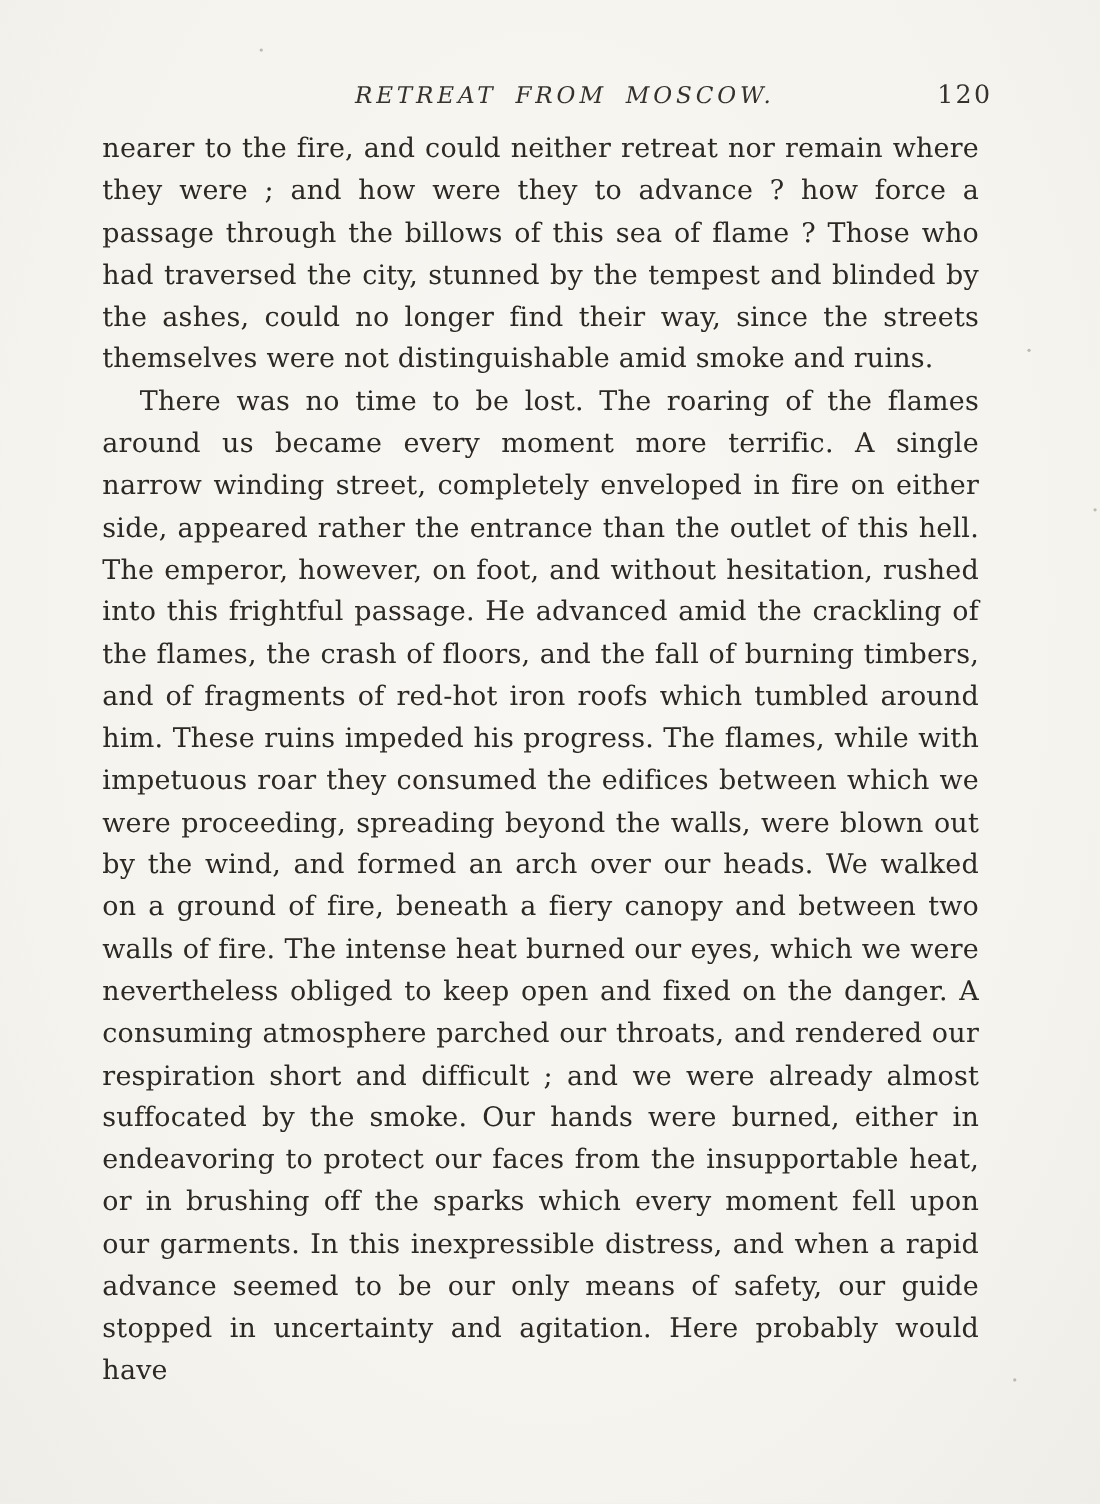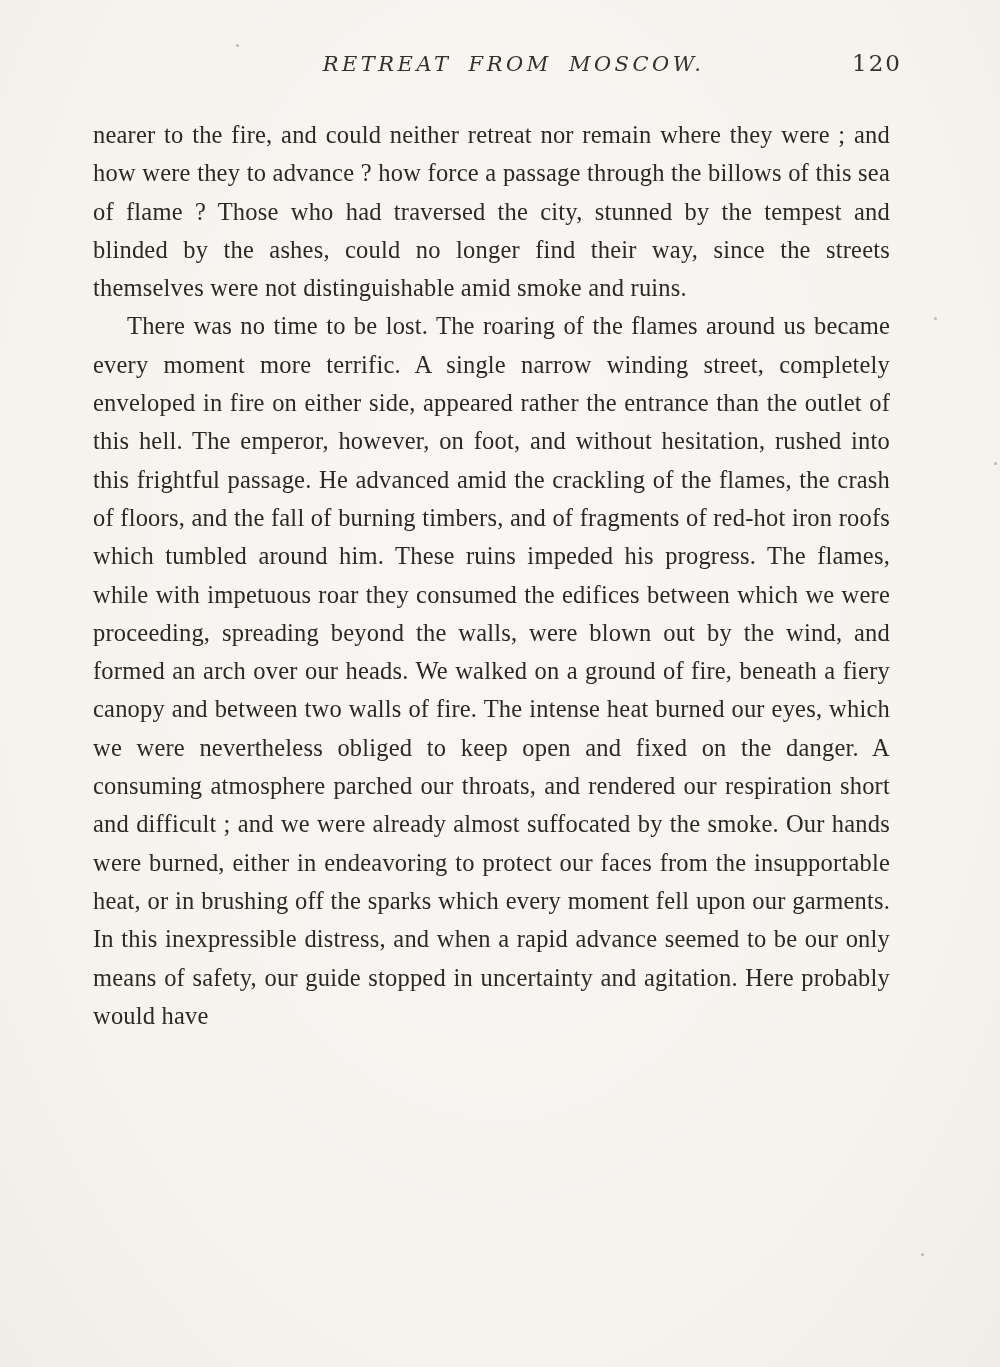--- a/index.html
+++ b/index.html
@@ -13,21 +13,21 @@
     height: 1367px;
     margin: 0 auto;
     background: #f7f5f0;
     background-image: radial-gradient(ellipse at 50% 40%, #f9f7f3 0%, #f5f3ee 70%, #efede7 100%);
     font-family: "DejaVu Serif", "Liberation Serif", serif;
     color: #2e2b27;
     overflow: hidden;
   }
   .page-header {
     position: absolute;
-    top: 50px;
+    top: 74px;
     left: 95px;
     right: 98px;
     display: flex;
     align-items: baseline;
     justify-content: flex-end;
   }
   .running-title {
     flex: 1;
     text-align: center;
     font-style: italic;
@@ -51,21 +51,20 @@
     width: 797px;
     font-size: 24.5px;
     line-height: 38.3px;
     text-align: justify;
     letter-spacing: 0.2px;
     color: #2c2925;
   }
   .body-text p {
     margin: 0;
     padding: 0;
-    font-family: Liberation Serif, serif;
   }
   .body-text p.indented {
     text-indent: 34px;
   }
   .speck {
     position: absolute;
     background: #8e8a82;
     border-radius: 50%;
     opacity: 0.55;
   }

